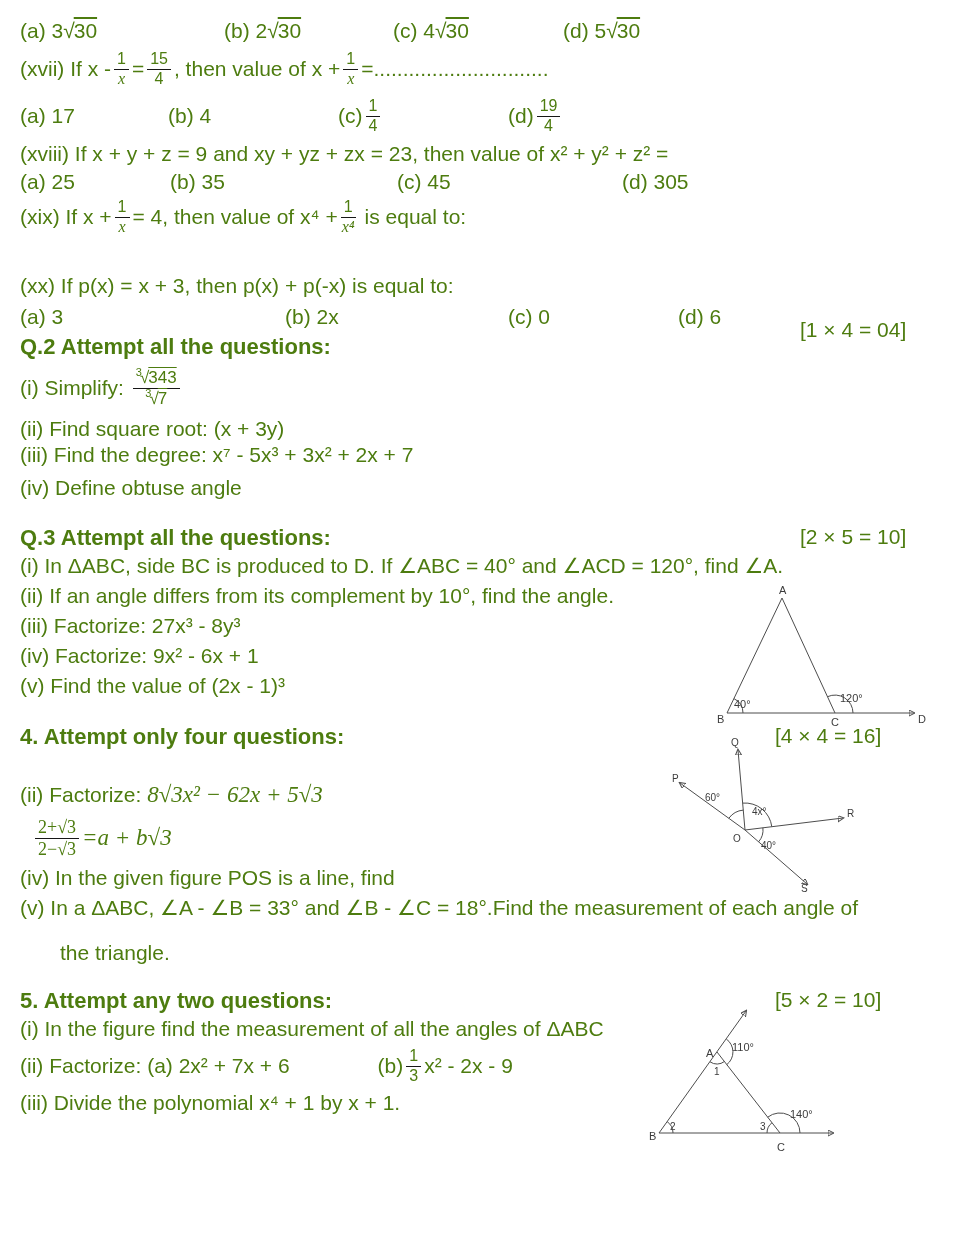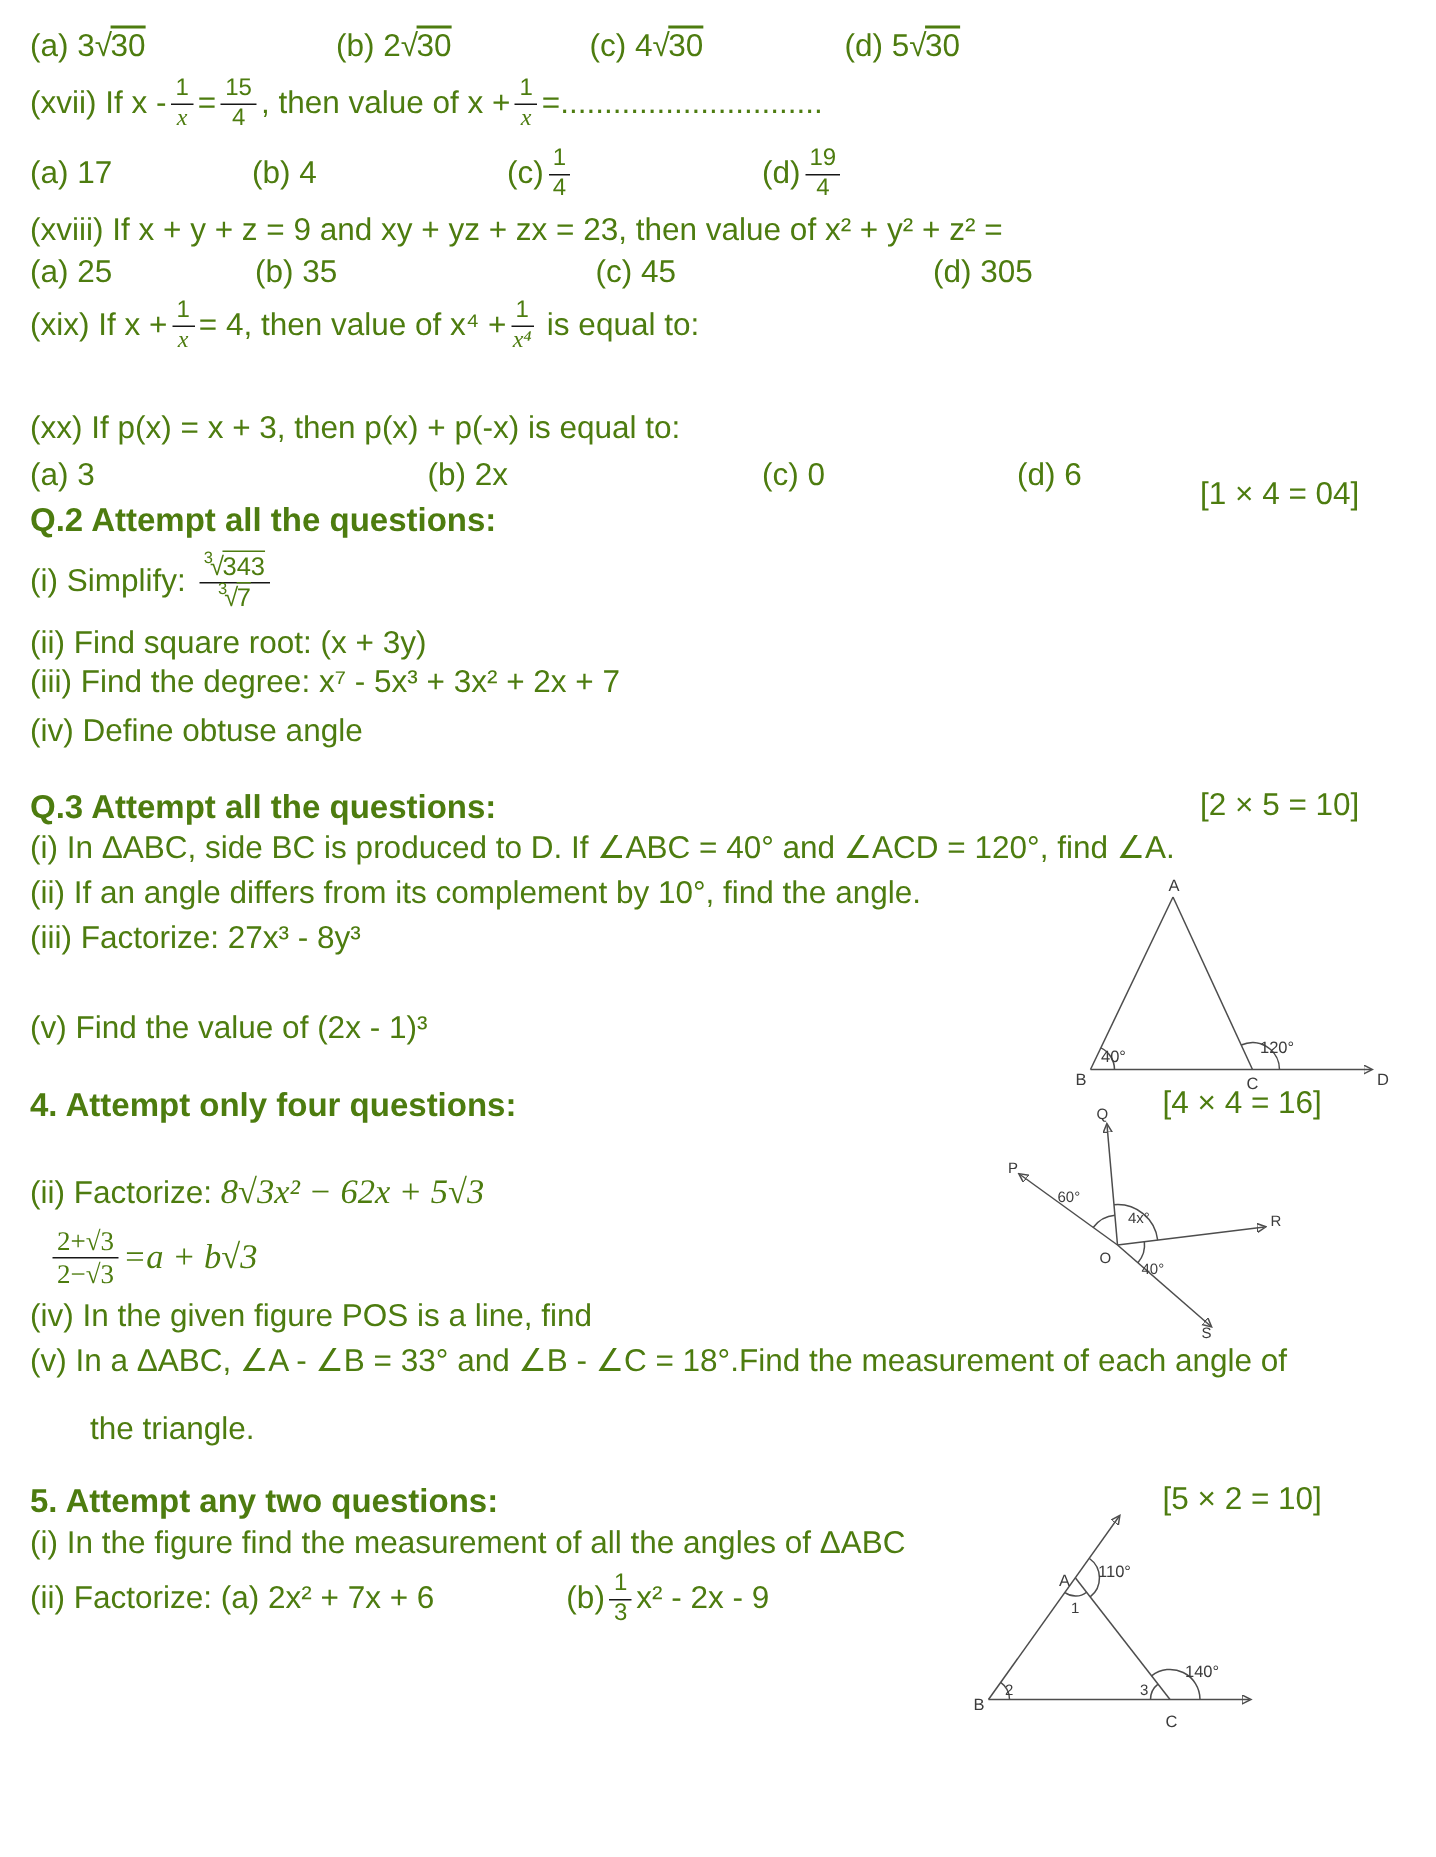--- a/index.html
+++ b/index.html
@@ -134,20 +134,21 @@
   </div>
   <div class="line" style="top:416px;"><span>(ii) Find square root: (x + 3y)</span></div>
   <div class="line" style="top:442px;"><span>(iii) Find the degree: x⁷ - 5x³ + 3x² + 2x + 7</span></div>
   <div class="line" style="top:475px;"><span>(iv) Define obtuse angle</span></div>
 
   <div class="line hdr" style="top:524px;"><span>Q.3 Attempt all the questions:</span></div>
   <div class="marks" style="top:525px;left:800px;"><span>[2 × 5 = 10]</span></div>
   <div class="line" style="top:553px;"><span>(i) In ΔABC, side BC is produced to D. If ∠ABC = 40° and ∠ACD = 120°, find ∠A.</span></div>
   <div class="line" style="top:583px;"><span>(ii) If an angle differs from its complement by 10°, find the angle.</span></div>
   <div class="line" style="top:613px;"><span>(iii) Factorize: 27x³ - 8y³</span></div>
+  <div class="line" style="top:643px;"><span>(iv) Factorize: 9x² - 6x + 1</span></div>
   <div class="line" style="top:673px;"><span>(v) Find the value of (2x - 1)³</span></div>
 
   <svg class="fig" style="left:692px;top:582px;" width="240" height="150" viewBox="0 0 240 150">
     <defs>
       <marker id="arr" markerWidth="7" markerHeight="7" refX="5" refY="3" orient="auto">
         <path d="M0,0 L6,3 L0,6 z" fill="#4d4d4d" stroke="none"></path>
       </marker>
     </defs>
     <line x1="35" y1="131" x2="90" y2="16"></line>
     <line x1="90" y1="16" x2="143" y2="131"></line>
@@ -202,20 +203,21 @@
   <div class="line flexline" style="top:1044px;height:44px;">
     <span>(ii) Factorize:  (a) 2x² + 7x + 6</span>
     <span style="display:inline-block;width:88px;"></span>
     <span>(b)</span>
     <span class="frac">
         <span class="fnum">1</span>
         <span class="fden">3</span>
       </span>
     <span>x² - 2x - 9</span>
   </div>
+  <div class="line" style="top:1090px;"><span>(iii) Divide the polynomial x⁴ + 1 by x + 1.</span></div>
 
   <svg class="fig" style="left:640px;top:1005px;" width="300" height="170" viewBox="0 0 300 170">
     <line x1="19" y1="128" x2="106" y2="6" marker-end="url(#arr)"></line>
     <line x1="77" y1="47" x2="140" y2="128"></line>
     <line x1="19" y1="128" x2="193" y2="128" marker-end="url(#arr)"></line>
     <path d="M 86.3 34 A 16 16 0 0 1 86.8 59.6"></path>
     <path d="M 70 56.8 A 12 12 0 0 0 84.4 56.5"></path>
     <path d="M 33 128 A 14 14 0 0 0 27.1 116.6"></path>
     <path d="M 127 128 A 13 13 0 0 1 132 117.7"></path>
     <path d="M 127.7 112.2 A 20 20 0 0 1 160 128"></path>

